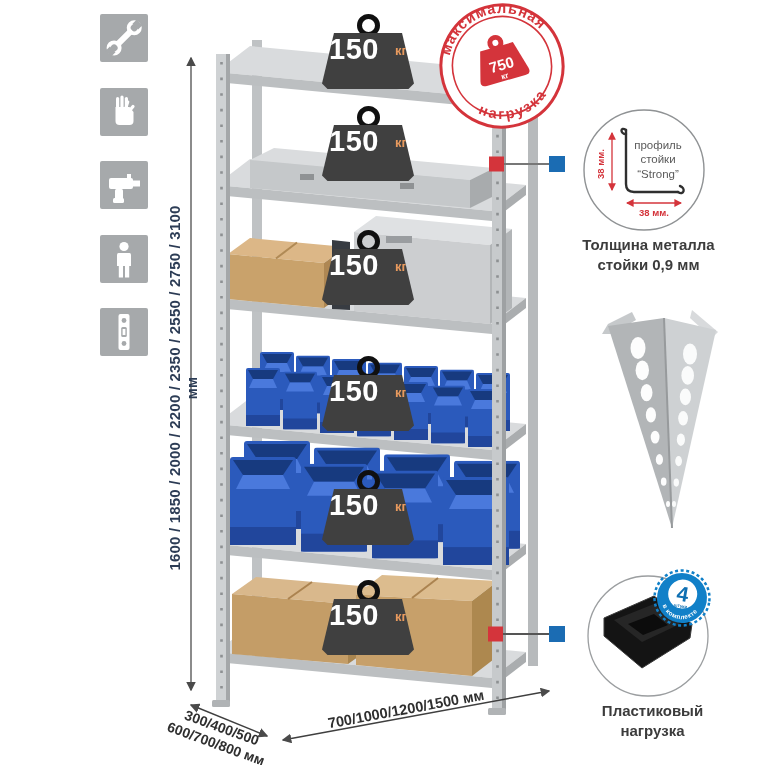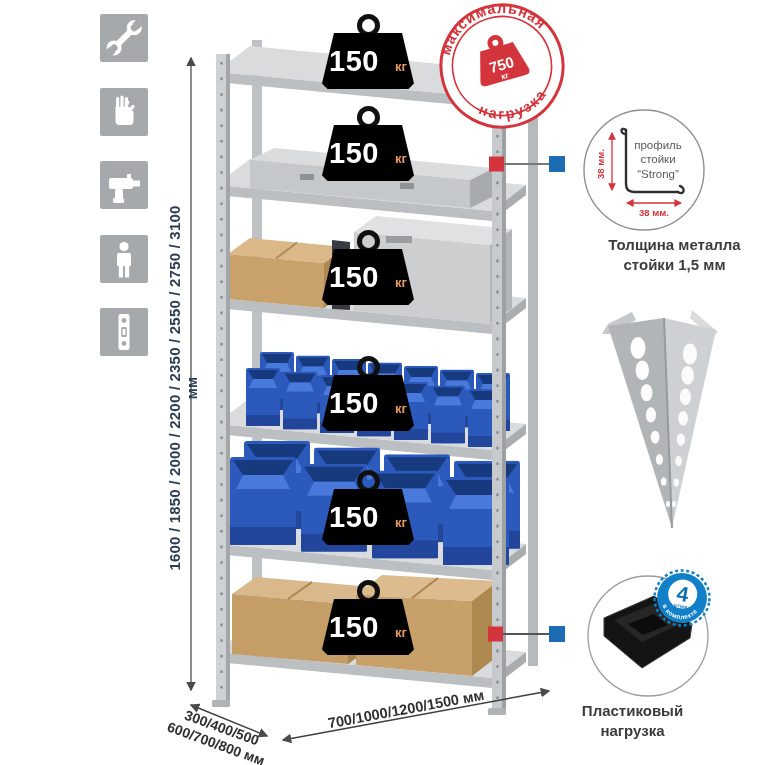--- a/index.html
+++ b/index.html
@@ -10,36 +10,36 @@
   .icon-box{position:absolute;left:100px;width:48px;height:48px;background:#a6a9ab;border-radius:2px;
             display:flex;align-items:center;justify-content:center;}
 
   
   .height-label{position:absolute;left:-9px;top:378px;width:370px;height:20px;
       transform:rotate(-90deg);text-align:center;font-size:15px;font-weight:bold;color:#2c3c55;letter-spacing:.2px;}
 
   
   .badge{position:absolute;left:322px;width:92px;text-align:center;}
   .badge .ring{width:13px;height:13px;border:5px solid #101010;border-radius:50%;margin:0 auto -4px auto;background:transparent;}
-  .badge .body{position:relative;background:#000000;height:56px;
+  .badge .body{position:relative;background:#404040;height:56px;
       clip-path:polygon(13% 0%,87% 0%,100% 90%,94% 100%,6% 100%,0% 90%);
-      display:flex;align-items:center;justify-content:center;color:#fff;gap:12px;}
+      display:flex;justify-content:center;color:#fff;gap:12px;}
   .badge .val{font-size:29px;font-weight:bold;letter-spacing:.5px;}
   .badge .kg{font-size:13px;font-weight:bold;color:#e89a5e;margin-left:4px;margin-top:10px;}
 
   
   .dim-depth{position:absolute;left:130px;top:719px;width:178px;transform:rotate(20deg);
       text-align:center;font-size:14px;font-weight:bold;color:#2f2f2f;line-height:1.18;}
   .dim-width{position:absolute;left:272px;top:701px;width:268px;transform:rotate(-10.5deg);
       text-align:center;font-size:14.5px;font-weight:bold;color:#2f2f2f;}
 
   
   .caption{position:absolute;width:165px;text-align:center;font-size:15px;font-weight:bold;color:#3c3c3c;line-height:1.35;}
-  .cap-profile{left:592px;top:235px;}
-  .cap-foot{left:550px;top:701px;}
+  .cap-profile{left:566px;top:235px;}
+  .cap-foot{left:570px;top:701px;}
 
   .abs{position:absolute;}
 </style>
 </head>
 <body>
 
 <div id="canvas">
 
   <div class="icon-box" style="top:14px">
     <svg width="48" height="48" viewBox="0 0 48 48">
@@ -336,21 +336,21 @@
     <line x1="32" y1="27" x2="32" y2="84" stroke="#d4343b" stroke-width="1.3" marker-start="url(#mRed)" marker-end="url(#mRed)"></line>
     <line x1="47" y1="97" x2="101" y2="97" stroke="#d4343b" stroke-width="1.3" marker-start="url(#mRed)" marker-end="url(#mRed)"></line>
     <text x="24" y="58" transform="rotate(-90 24 58)" text-anchor="middle" font-size="9.5" font-weight="bold" fill="#d4343b">38 мм.</text>
     <text x="74" y="110" text-anchor="middle" font-size="9.5" font-weight="bold" fill="#d4343b">38 мм.</text>
     <text x="78" y="43" text-anchor="middle" font-size="11.5" fill="#5a5a5a">профиль</text>
     <text x="78" y="57" text-anchor="middle" font-size="11.5" fill="#5a5a5a">стойки</text>
     <text x="78" y="72" text-anchor="middle" font-size="11.5" fill="#5a5a5a">“Strong”</text>
   </svg>
   <div class="caption cap-profile">
     <span>Толщина металла</span><br>
-    <span>стойки 1,5 мм</span>
+    <span>стойки 0,9 мм</span>
   </div>
 
   <svg class="abs" style="left:592px;top:296px" width="155" height="245" viewBox="0 0 155 245">
     <polygon points="10,38 16,28 40,16 44,24 20,38" fill="#c6c9cb"></polygon>
     <polygon points="100,14 126,36 120,42 98,22" fill="#d8dadc"></polygon>
     <polygon points="16,30 72,22 80,232" fill="#b2b5b7"></polygon>
     <polygon points="72,22 124,34 80,232" fill="#ced1d3"></polygon>
     <line x1="72" y1="22" x2="80" y2="232" stroke="#979a9c" stroke-width="2"></line>
     <g fill="#fdfdfd">
       <ellipse cx="46" cy="52" rx="7.5" ry="11"></ellipse>

